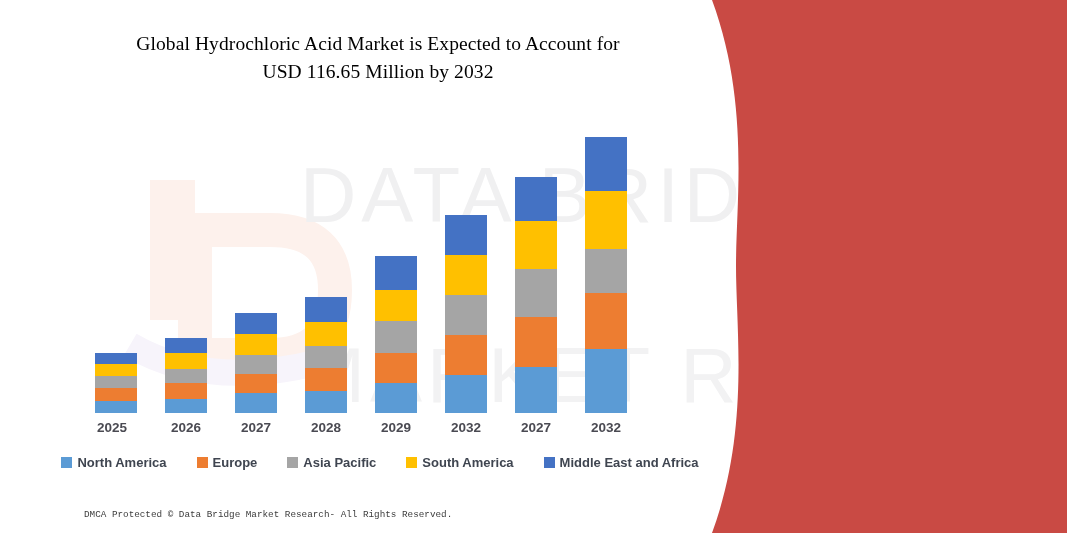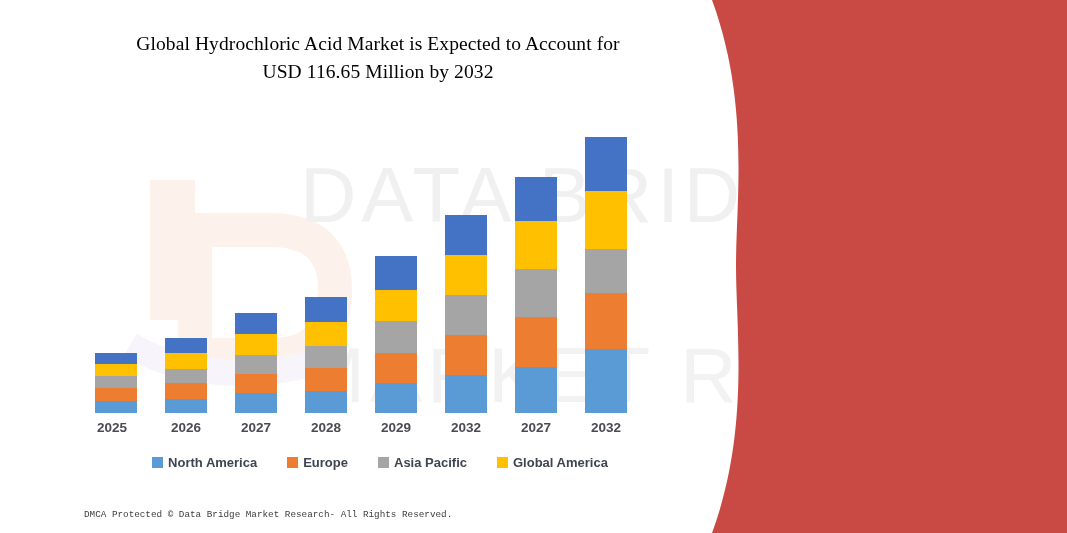--- a/index.html
+++ b/index.html
@@ -260,21 +260,25 @@
         <div class="legend-item">
           <span class="legend-swatch" style="background: rgb(237, 125, 49);"></span>
           <span>Europe</span>
         </div>
         <div class="legend-item">
           <span class="legend-swatch" style="background: rgb(165, 165, 165);"></span>
           <span>Asia Pacific</span>
         </div>
         <div class="legend-item">
           <span class="legend-swatch" style="background: rgb(255, 192, 0);"></span>
-          <span>Global America</span>
+          <span>South America</span>
+        </div>
+        <div class="legend-item">
+          <span class="legend-swatch" style="background: rgb(68, 114, 196);"></span>
+          <span>Middle East and Africa</span>
         </div>
       </div>
 
     <div id="footer-bar">
       <div id="dmca-note">DMCA Protected © Data Bridge Market Research- All Rights Reserved.</div>
     </div>
   </div>
 
   <div id="right-panel">
 

